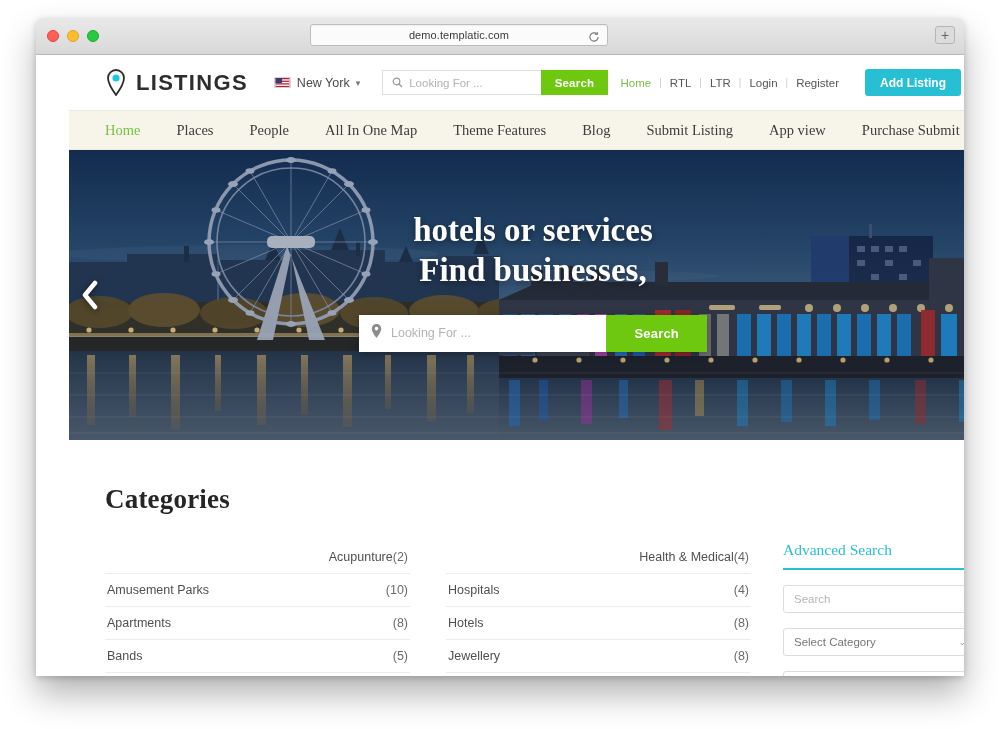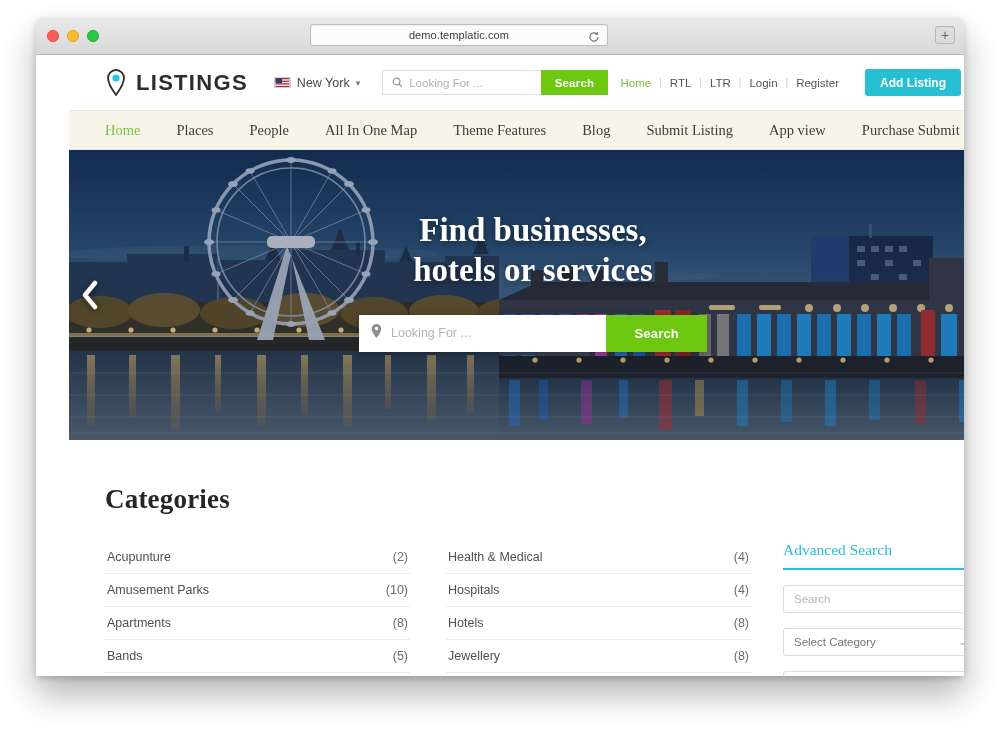--- a/index.html
+++ b/index.html
@@ -172,21 +172,21 @@
     font-size: 27px; font-weight:700; color:#262626; letter-spacing:.2px;
   }
   .content-grid { display:flex; gap: 32px; margin-top: 26px; }
   .cat-cols { display:flex; gap: 36px; flex: 1; }
   .cat-col { flex:1; }
   .cat-row {
     display:flex; justify-content:space-between; align-items:center;
     padding: 9px 2px 9px 2px; border-bottom: 1px solid #ececec;
     font-size: 12.5px; color:#4f4f4f; cursor:pointer;
   }
-  .cat-row:first-child { border-top: none; }
+  .cat-row:first-child { border-top: none; justify-content: flex-end; }
   .cat-count { color:#6a6a6a; }
 
   
   .adv { width: 194px; flex: none; }
   .adv-title {
     font-family:"Liberation Serif", serif;
     font-size: 15.5px; color:#26bfd4; padding-bottom: 9px;
     border-bottom: 2px solid #26bfd4;
   }
   .adv-field {
@@ -537,22 +537,22 @@
             <rect x="0" y="244" width="928" height="2"></rect>
             <rect x="0" y="266" width="928" height="2"></rect>
             <rect x="0" y="282" width="928" height="2"></rect>
           </g>
         </svg>
 
         <div class="hero-overlay"></div>
 
         <div class="hero-content">
           <div class="hero-title">
+            <div>hotels or services</div>
             <div>Find businesses,</div>
-            <div>hotels or services</div>
           </div>
           <div class="hero-search">
             <div class="field">
               <span>
                 <svg viewBox="0 0 11 14" fill="currentColor">
                   <path d="M5.5 0C2.9 0 .8 2.1.8 4.7c0 3.5 4.7 9.3 4.7 9.3s4.7-5.8 4.7-9.3C10.2 2.1 8.1 0 5.5 0zm0 6.4a1.8 1.8 0 1 1 0-3.6 1.8 1.8 0 0 1 0 3.6z"></path>
                 </svg>
               </span>
               <input type="text" placeholder="Looking For ..." style="">
             </div>

